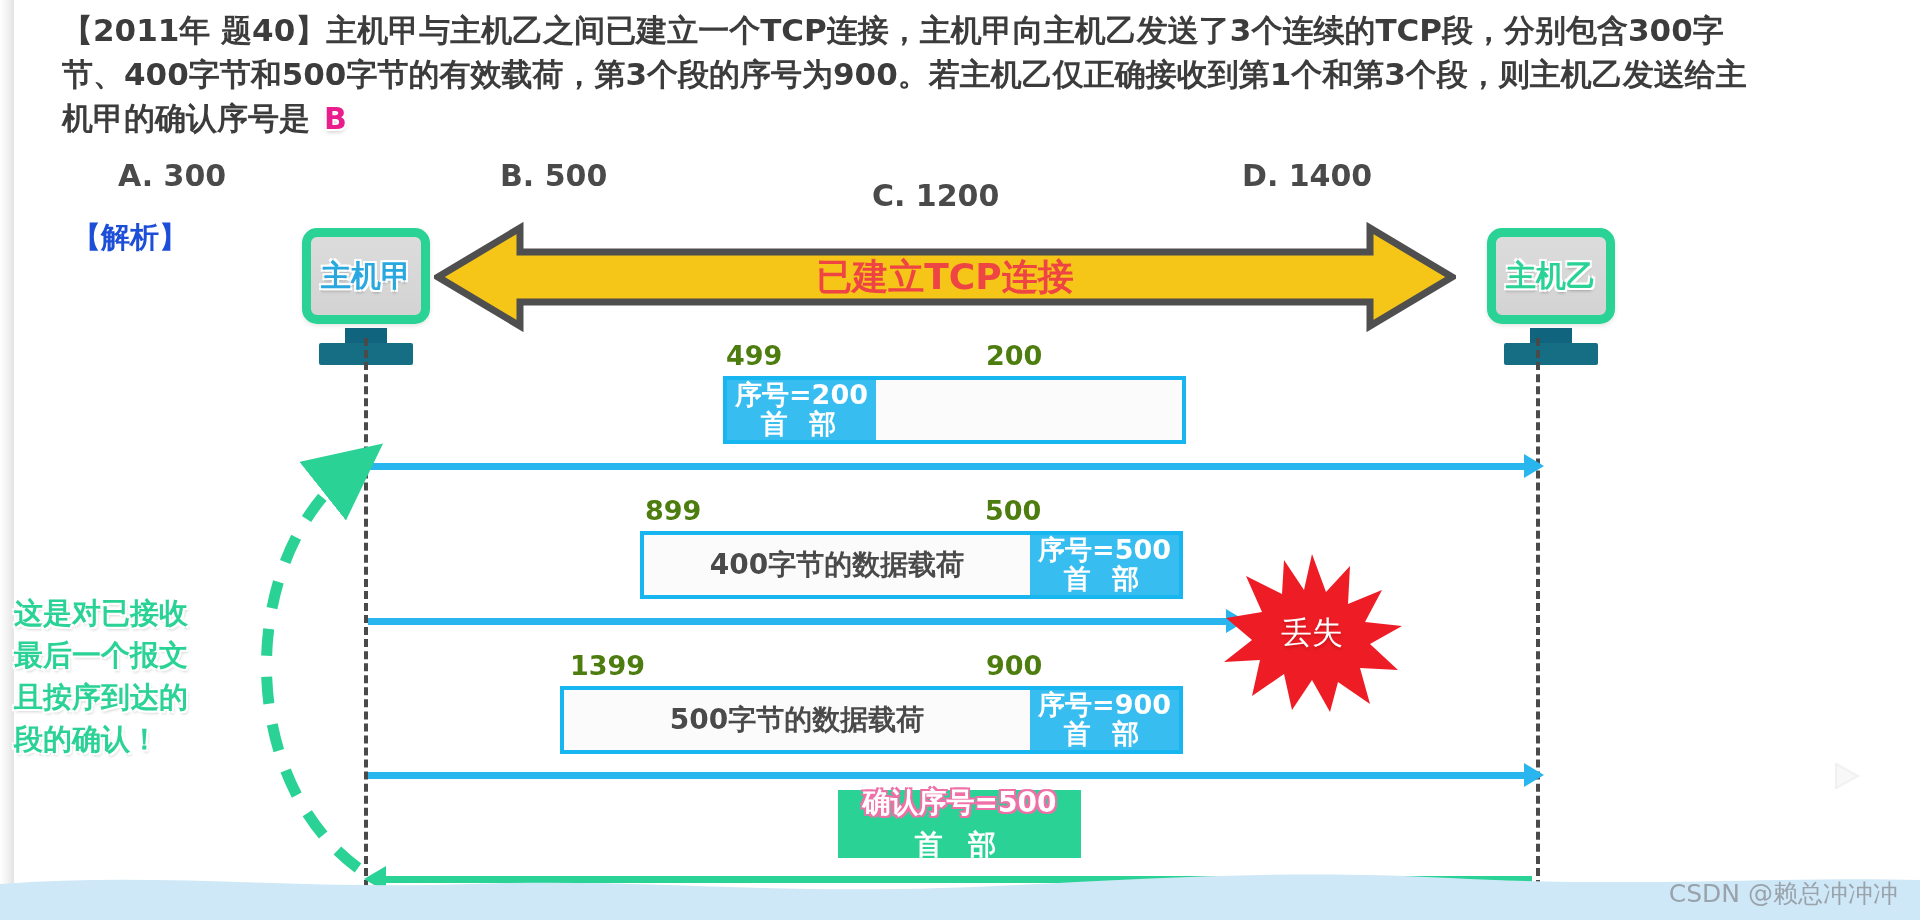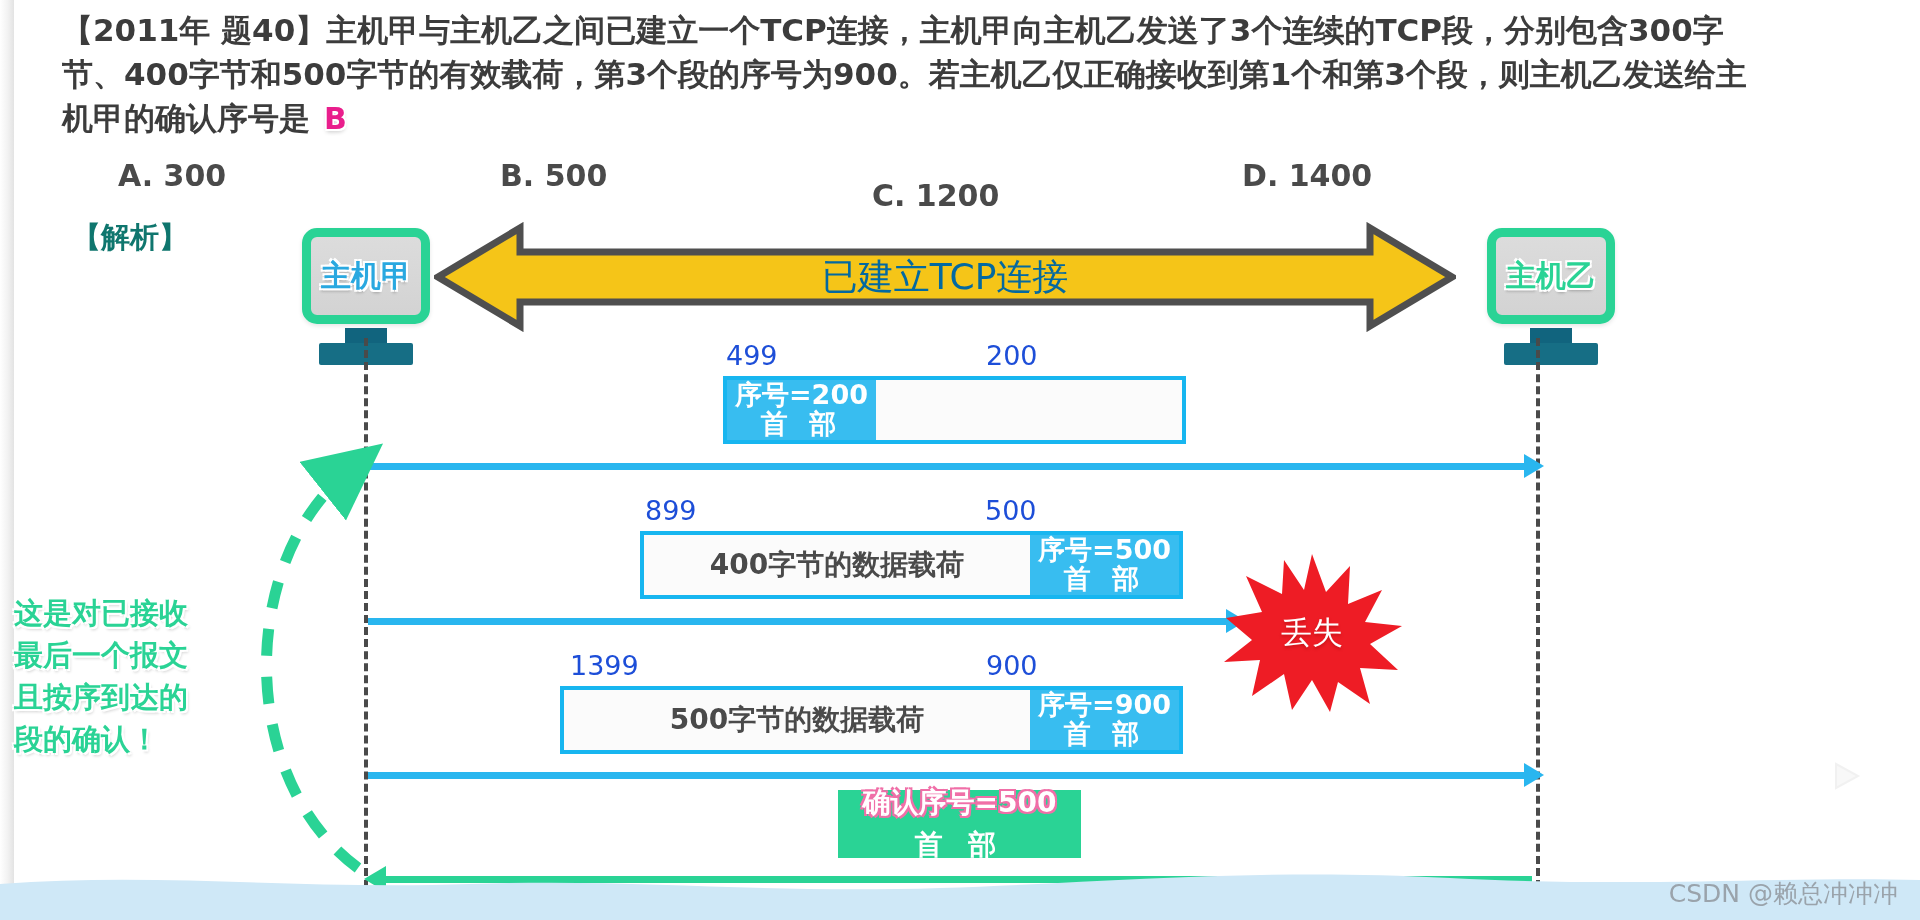--- a/index.html
+++ b/index.html
@@ -26,21 +26,21 @@
 
   .options{position:absolute;left:62px;top:158px;width:1460px;
     font-size:30px;font-weight:bold;color:#4a4a4a;}
   .opt{position:absolute;white-space:nowrap;}
   .opt.a{left:56px;}
   .opt.b{left:438px;}
   .opt.c{left:810px;margin-top:20px;}
   .opt.d{left:1180px;}
 
   .analysis{position:absolute;left:72px;top:218px;
-    font-size:29px;font-weight:bold;color:#0f766e;}
+    font-size:29px;font-weight:bold;color:#1d4ed8;}
 
   
   .host{position:absolute;width:128px;}
   .host .monitor{
     width:128px;height:96px;border:9px solid #2ad395;border-radius:15px;
     background:linear-gradient(180deg,#dcdcdc 0%,#d3d3d3 100%);
     box-sizing:border-box;display:flex;align-items:center;justify-content:center;
     box-shadow:0 2px 4px rgba(0,0,0,.10);
   }
   .host .label{font-size:30px;font-weight:bold;white-space:nowrap;}
@@ -62,21 +62,21 @@
   
   .seg{position:absolute;display:flex;align-items:stretch;
     border:4px solid #17b6f0;box-sizing:border-box;background:#fbfbfb;}
   .seg .payload{flex:1;display:flex;align-items:center;justify-content:center;
     background:#fbfbfb;font-size:28px;font-weight:bold;color:#4a4a4a;white-space:nowrap;}
   .seg .hdr{background:#38bdf0;color:#ffffff;display:flex;flex-direction:column;
     align-items:center;justify-content:flex-start;line-height:1.08;
     font-size:27px;font-weight:bold;white-space:nowrap;padding:0 8px;}
   .seg .hdr .l2{letter-spacing:6px;}
 
-  .segnum{position:absolute;font-size:27px;font-weight:normal;color:#1d4ed8;text-align:right;}
+  .segnum{position:absolute;font-size:27px;font-weight:bold;color:#4d7c0f;text-align:right;}
 
   
   .txline{position:absolute;height:7px;background:#29b6ef;}
   .txhead{position:absolute;width:0;height:0;
     border-top:12px solid transparent;border-bottom:12px solid transparent;
     border-left:20px solid #29b6ef;}
 
   
   .burst{position:absolute;left:1222px;top:552px;width:180px;height:160px;}
   .burst .txt{position:absolute;left:0;top:60px;width:180px;text-align:center;
@@ -146,21 +146,21 @@
     </div>
     <div class="neck"></div>
     <div class="base"></div>
   </div>
 
   <div class="bigarrow">
     <svg width="1022" height="110" viewBox="0 0 1022 110">
       <polygon points="4,55 86,6 86,30 936,30 936,6 1018,55 936,104 936,80 86,80 86,104" fill="#f5c518" stroke="#4f4f4f" stroke-width="7" stroke-linejoin="miter"></polygon>
     </svg>
     <div style="position:absolute;left:0;top:0;width:1022px;height:110px;display:flex;align-items:center;justify-content:center;">
-      <span style="font-size:36px;font-weight:normal;color:#0369a1;white-space:nowrap;">已建立TCP连接</span>
+      <span style="font-size:36px;font-weight:bold;color:#ef4444;white-space:nowrap;">已建立TCP连接</span>
     </div>
   </div>
 
   <div class="tl" style="left:364px;top:338px;height:550px;"></div>
   <div class="tl" style="left:1536px;top:338px;height:550px;"></div>
 
   <span class="segnum" style="left:726px;top:340px;">499</span>
   <span class="segnum" style="left:986px;top:340px;">200</span>
   <div class="seg" style="left:723px;top:376px;width:463px;height:68px;">
     <div class="hdr">

